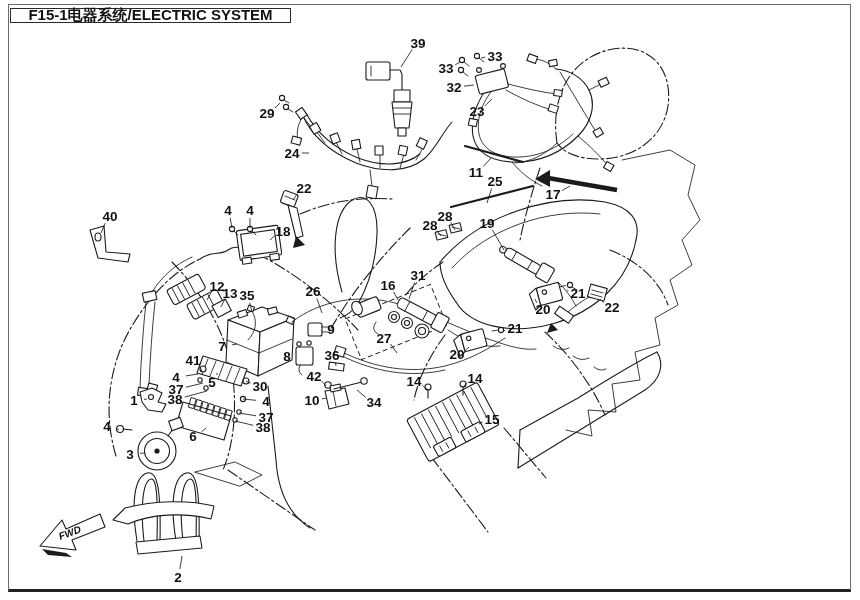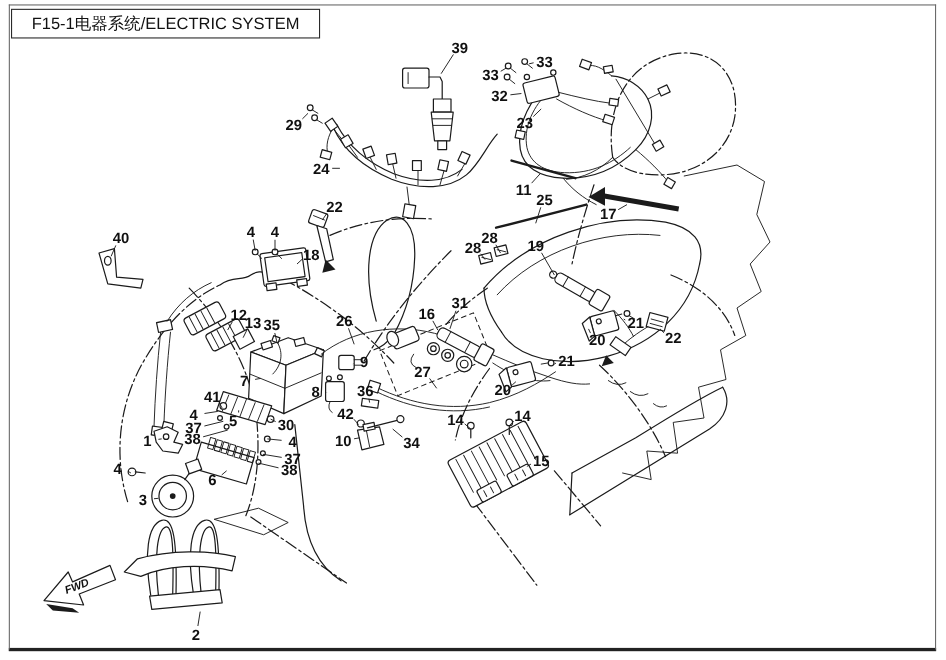--- a/index.html
+++ b/index.html
@@ -5,24 +5,24 @@
   html,body{margin:0;padding:0;background:#fff;}
   .page{
     position:relative;width:860px;height:600px;background:#fff;overflow:hidden;
     font-family:"Liberation Sans",sans-serif;
   }
   .frame{
     position:absolute;left:8px;top:4px;width:843px;height:588px;
     border:1.5px solid #6a6a6a;border-bottom:3px solid #222;box-sizing:border-box;
   }
   .title-box{
-    position:absolute;left:10px;top:8px;width:281px;height:27px;
+    position:absolute;left:10px;top:8px;width:281px;height:15px;
     border:1.6px solid #2a2a2a;background:#fff;box-sizing:border-box;
     display:flex;align-items:center;justify-content:center;
-    font-size:15px;font-weight:normal;color:#111;letter-spacing:0;
+    font-size:15px;font-weight:bold;color:#111;letter-spacing:0;
     white-space:nowrap;
   }
   svg{position:absolute;left:0;top:0;}
   .s{stroke:#1b1b1b;fill:none;stroke-width:1.1;stroke-linecap:round;stroke-linejoin:round;}
   .f{stroke:#1b1b1b;fill:#fff;stroke-width:1.1;stroke-linejoin:round;}
   .dd{stroke-dasharray:11 3 2.5 3;}
   .thin{stroke-width:.85;}
   .w2{stroke-width:2.2;}
   .blk{fill:#1b1b1b;stroke:none;}
   .leader{stroke:#1b1b1b;stroke-width:.85;fill:none;}

